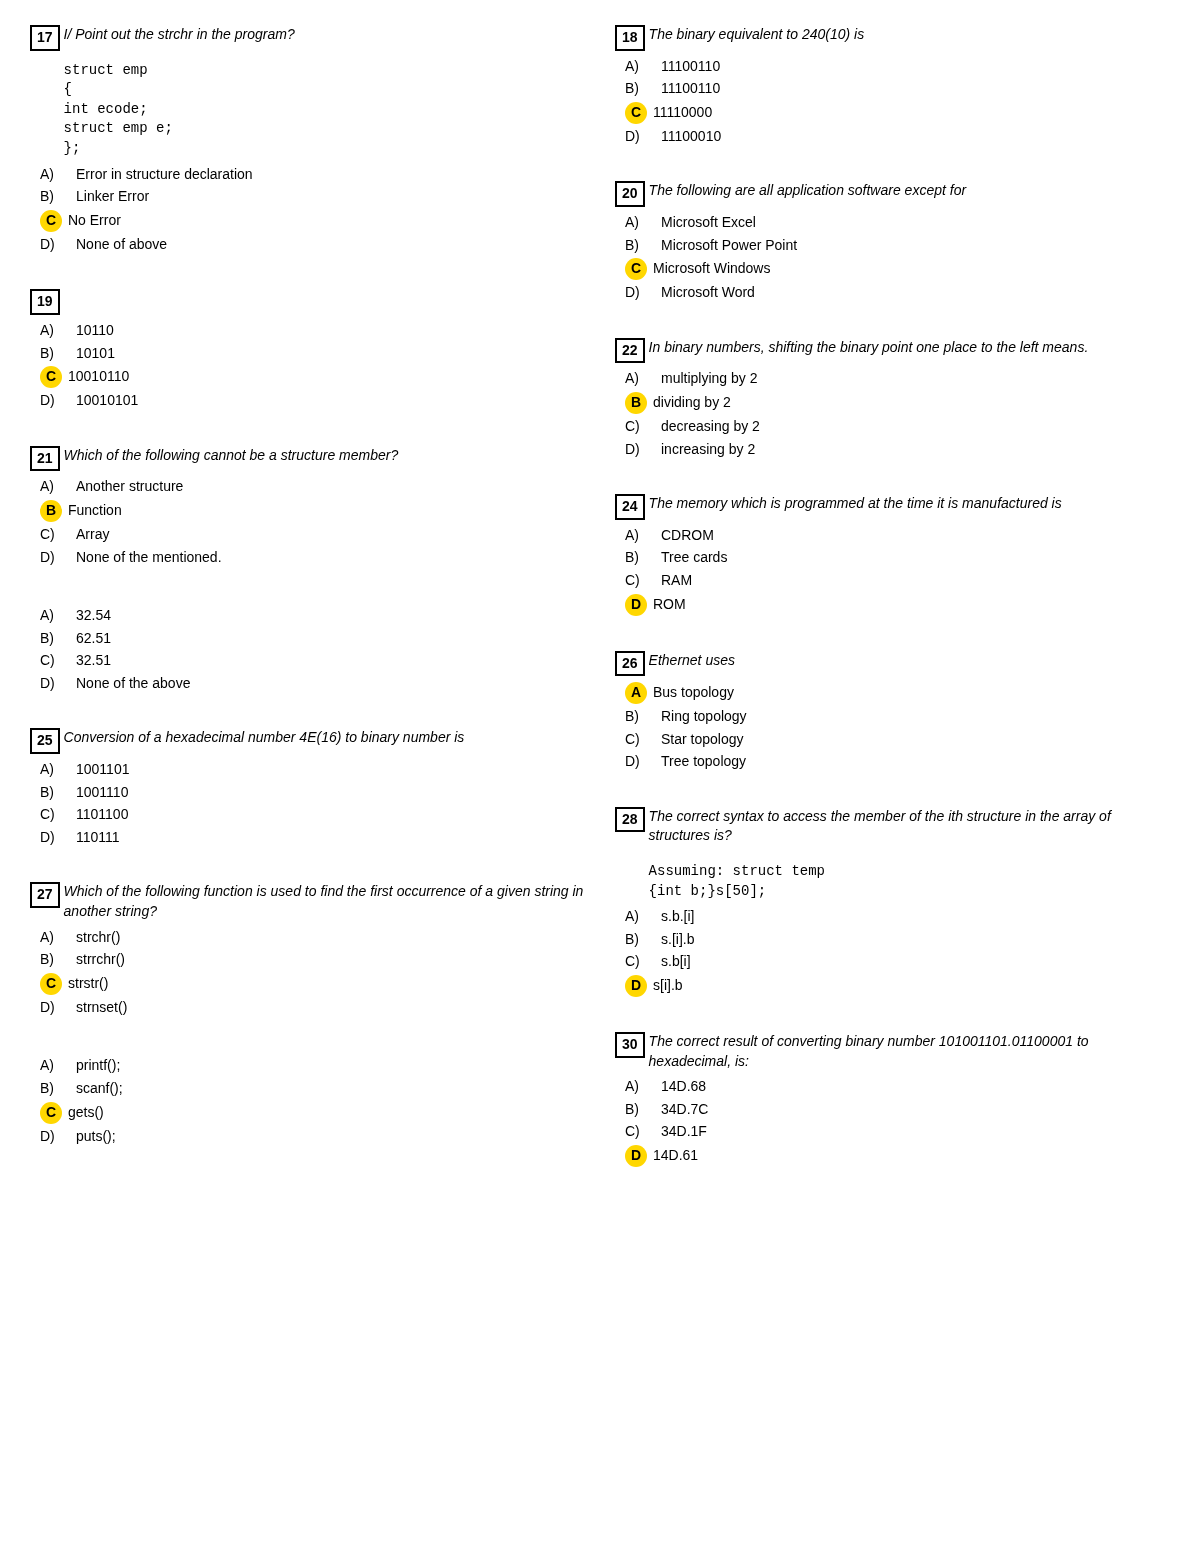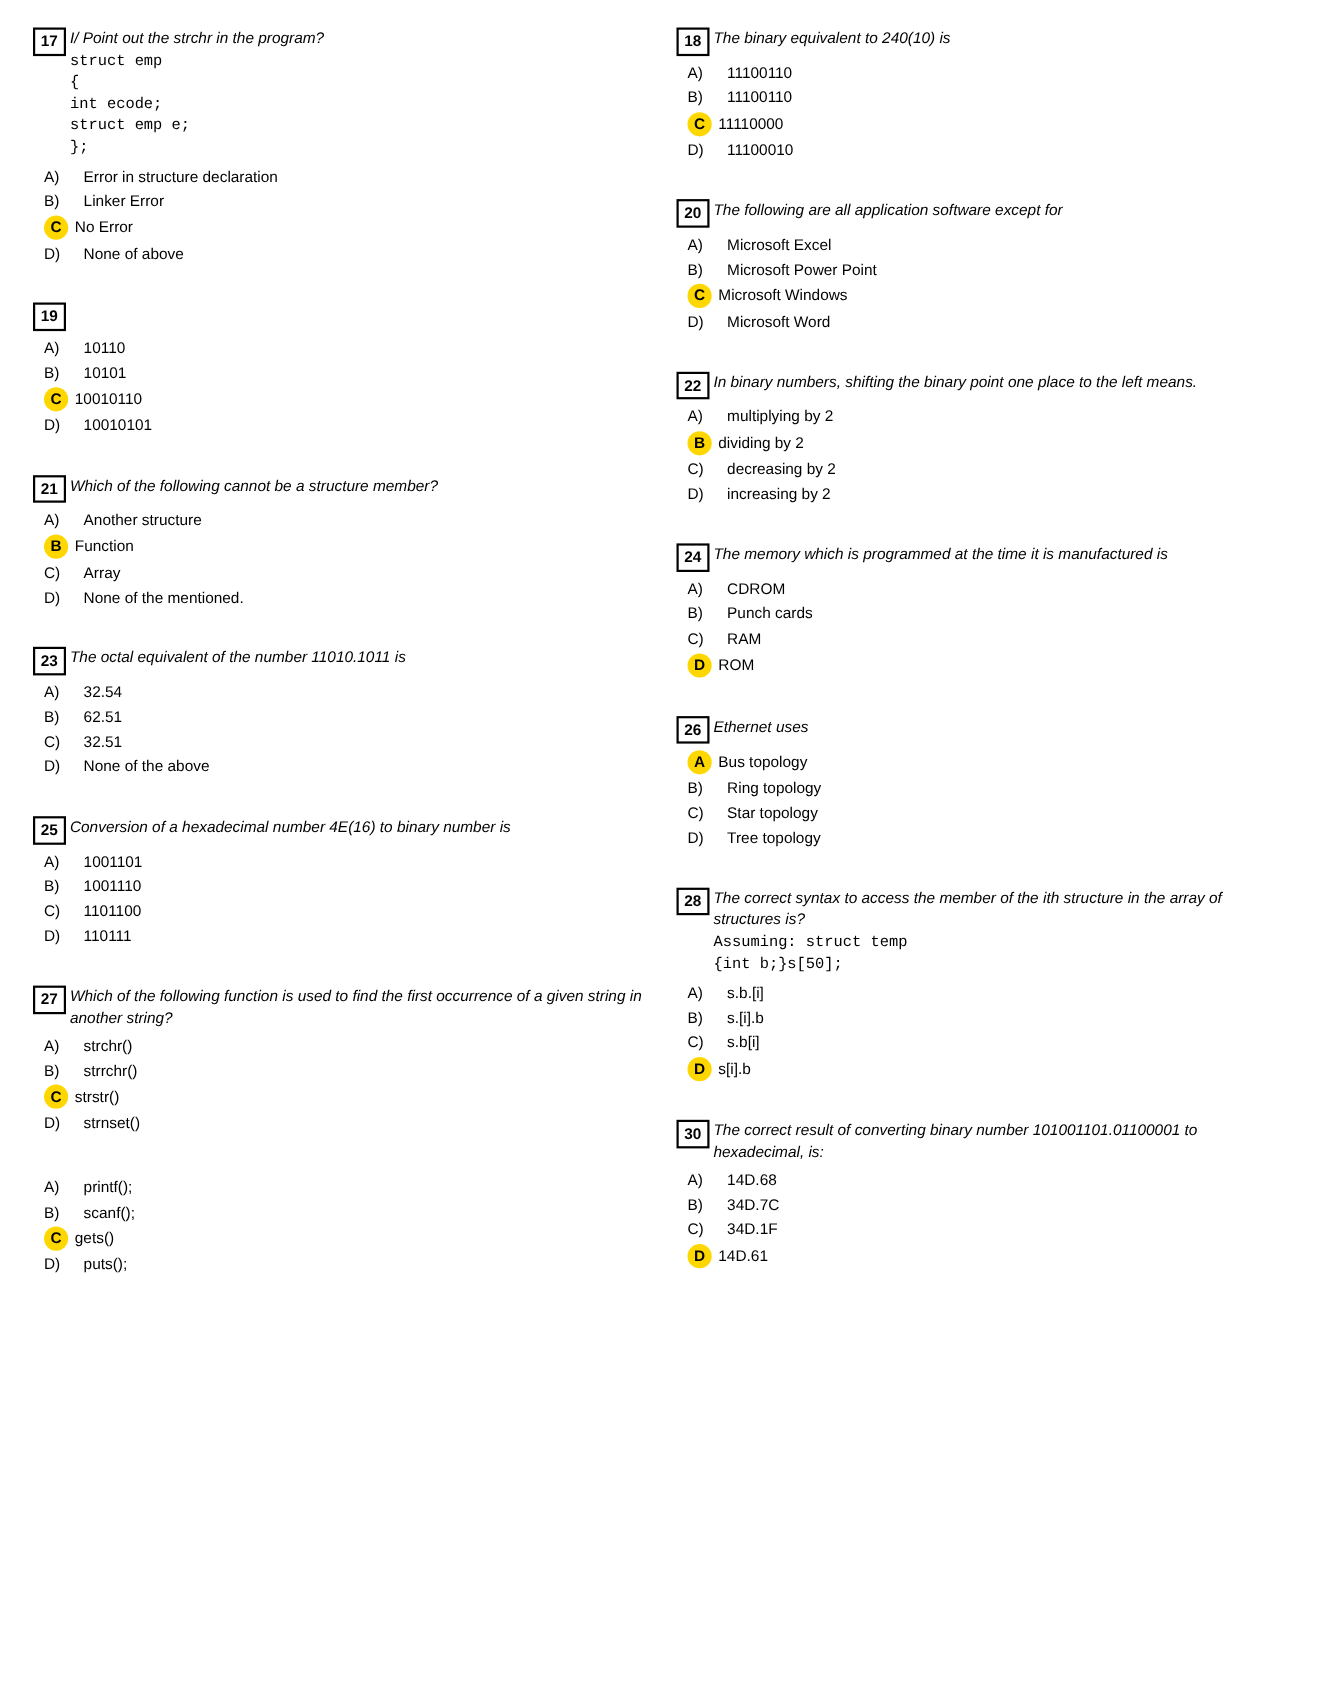--- a/index.html
+++ b/index.html
@@ -39,21 +39,21 @@
     }
     .question-text {
       font-style: italic;
       font-size: 14px;
       line-height: 1.4;
     }
     .question-text .code-block {
       font-style: normal;
       font-family: 'Courier New', monospace;
       display: block;
-      margin-top: 2px;
+      margin-top: 16px;
     }
     .options {
       margin-left: 10px;
       margin-top: 4px;
     }
     .option {
       display: flex;
       align-items: center;
       margin-bottom: 3px;
       line-height: 1.4;
@@ -162,24 +162,20 @@
             <span class="option-label normal">C)</span>
             <span class="option-text">Array</span>
           </div>
           <div class="option">
             <span class="option-label normal">D)</span>
             <span class="option-text">None of the mentioned.</span>
           </div>
         </div>
       </div>
       <div class="question-block">
-        <div class="question-header">
-          <div class="question-number">23</div>
-          <div class="question-text"><span>The octal equivalent of the number 11010.1011 is</span></div>
-        </div>
         <div class="options">
           <div class="option">
             <span class="option-label normal">A)</span>
             <span class="option-text">32.54</span>
           </div>
           <div class="option">
             <span class="option-label normal">B)</span>
             <span class="option-text">62.51</span>
           </div>
           <div class="option">
@@ -339,21 +335,21 @@
           <div class="question-number">24</div>
           <div class="question-text"><span>The memory which is programmed at the time it is manufactured is</span></div>
         </div>
         <div class="options">
           <div class="option">
             <span class="option-label normal">A)</span>
             <span class="option-text">CDROM</span>
           </div>
           <div class="option">
             <span class="option-label normal">B)</span>
-            <span class="option-text">Punch cards</span>
+            <span class="option-text">Tree cards</span>
           </div>
           <div class="option">
             <span class="option-label normal">C)</span>
             <span class="option-text">RAM</span>
           </div>
           <div class="option">
             <span class="option-label correct">D</span>
             <span class="option-text">ROM</span>
           </div>
         </div>

